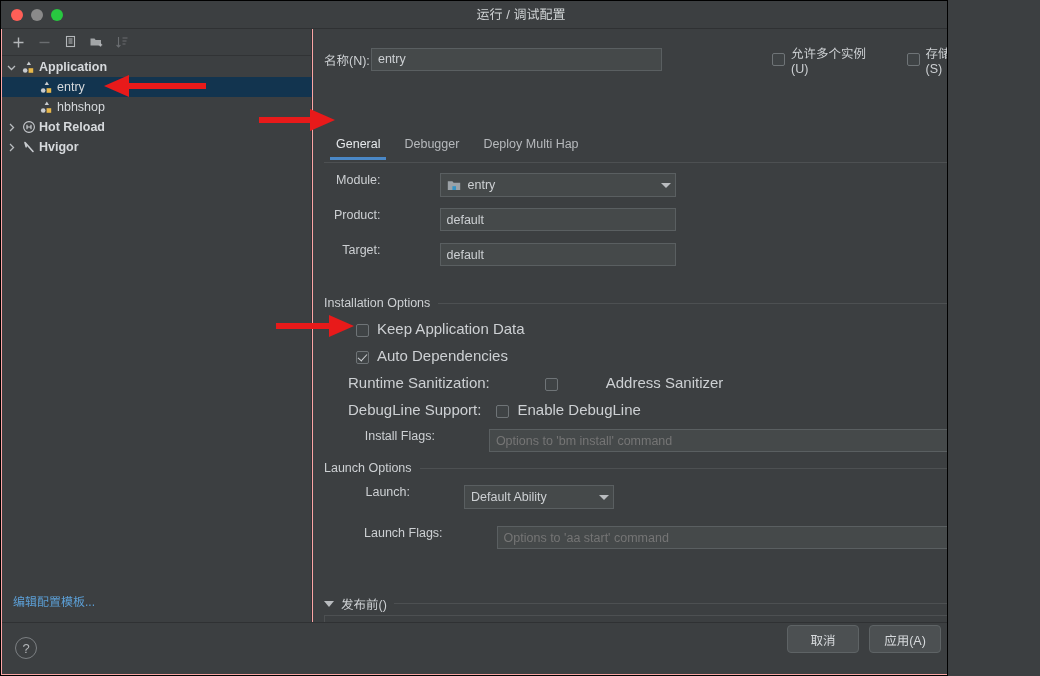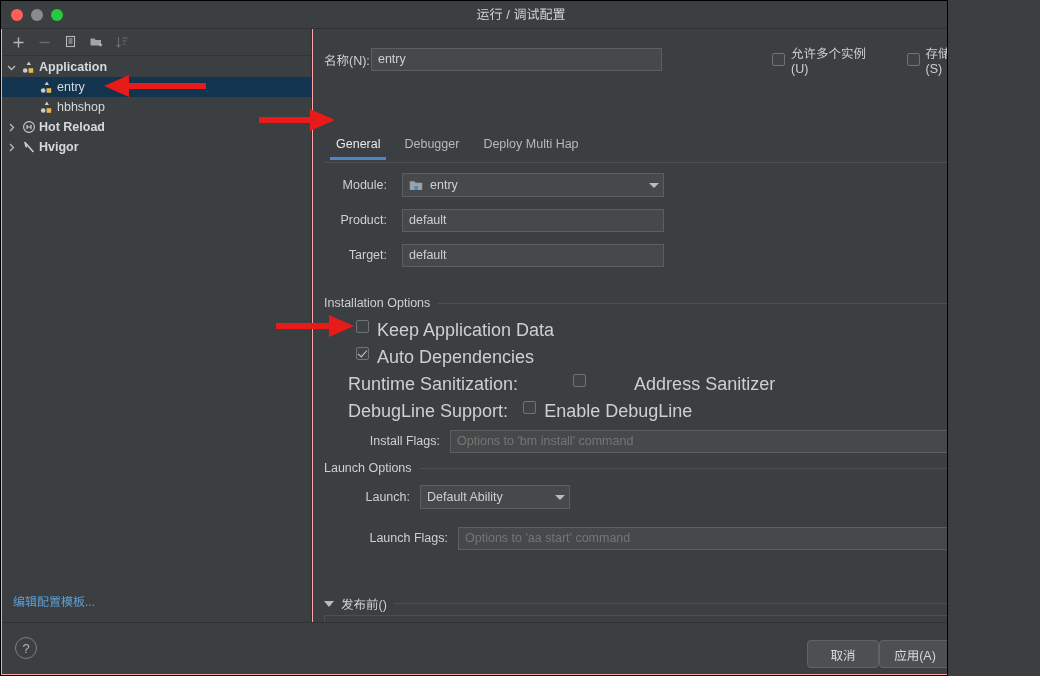--- a/index.html
+++ b/index.html
@@ -129,42 +129,42 @@
     padding: 4px 12px 8px 12px; font-size: 12.5px; color: #b6b9bc; cursor: pointer;
     position: relative;
   }
   .tab.active { color: #e6e9ec; }
   .tab.active::after {
     content: ""; position: absolute; left: 6px; right: 6px; bottom: -1px;
     height: 3px; background: #4a88c7;
   }
 
   
-  .frow { position: absolute; display: flex; align-items: center; height: 24px; }
+  .frow { position: absolute; display: flex; height: 24px; gap: 44px; }
   .flabel { font-size: 12.5px; color: #cdd0d3; text-align: right; }
 
   .combo {
     background: #45494a; border: 1px solid #5a5f61;
     height: 24px; display: flex; align-items: center;
     padding: 0 4px 0 6px; color: #cdd0d3; font-size: 12.5px;
     position: relative; cursor: pointer;
   }
   .combo .arrow {
     margin-left: auto; width: 0; height: 0;
     border-left: 5px solid transparent; border-right: 5px solid transparent;
     border-top: 5px solid #b9bcbf;
   }
 
   .section {
     position: absolute; display: flex; align-items: center; gap: 8px;
     font-size: 12.5px; color: #cdd0d3; white-space: nowrap;
   }
   .section .rule { height: 1px; background: #4d5052; flex: 1 1 auto; }
 
-  .opt-row { position: absolute; display: flex; align-items: flex-start; font-size: 18px; color: #cdd0d3; }
+  .opt-row { position: absolute; display: flex; align-items: flex-end; font-size: 15px; color: #cdd0d3; }
 
   
   .bl-header {
     position: absolute; left: 11px; top: 565px; width: 705px;
     display: flex; align-items: center; gap: 7px;
     font-size: 12.5px; color: #cdd0d3;
   }
   .tri-down { width: 0; height: 0; border-left: 5px solid transparent; border-right: 5px solid transparent; border-top: 6px solid #b9bcbf; cursor: pointer; }
   .bl-box {
     position: absolute; left: 11px; top: 586px; width: 705px; height: 40px;
@@ -179,21 +179,21 @@
     position: absolute; left: 1px; bottom: 1px; width: 1038px; height: 52px;
     background: #3c3f41; border-top: 1px solid #2f3133;
   }
   .help-btn {
     position: absolute; left: 13px; top: 14px;
     width: 22px; height: 22px; border-radius: 50%;
     border: 1px solid #7c8083; color: #b2b5b8;
     display: flex; align-items: center; justify-content: center;
     font-size: 13px; cursor: pointer;
   }
-  .btns { position: absolute; right: 12px; top: 17px; display: flex; }
+  .btns { position: absolute; right: 12px; top: 2px; display: flex; gap: 10px; }
   .btn {
     min-width: 72px; height: 28px; padding: 0 14px;
     background: #4c5052; border: 1px solid #5e6365; border-radius: 4px;
     color: #d6d9dc; font-size: 12.5px;
     display: flex; align-items: center; justify-content: center; cursor: pointer;
     font-family: "Liberation Sans", sans-serif;
   }
   .btn.primary { background: #365880; border-color: #4a7db0; color: #ffffff; padding-left: 36px; }
 
   

